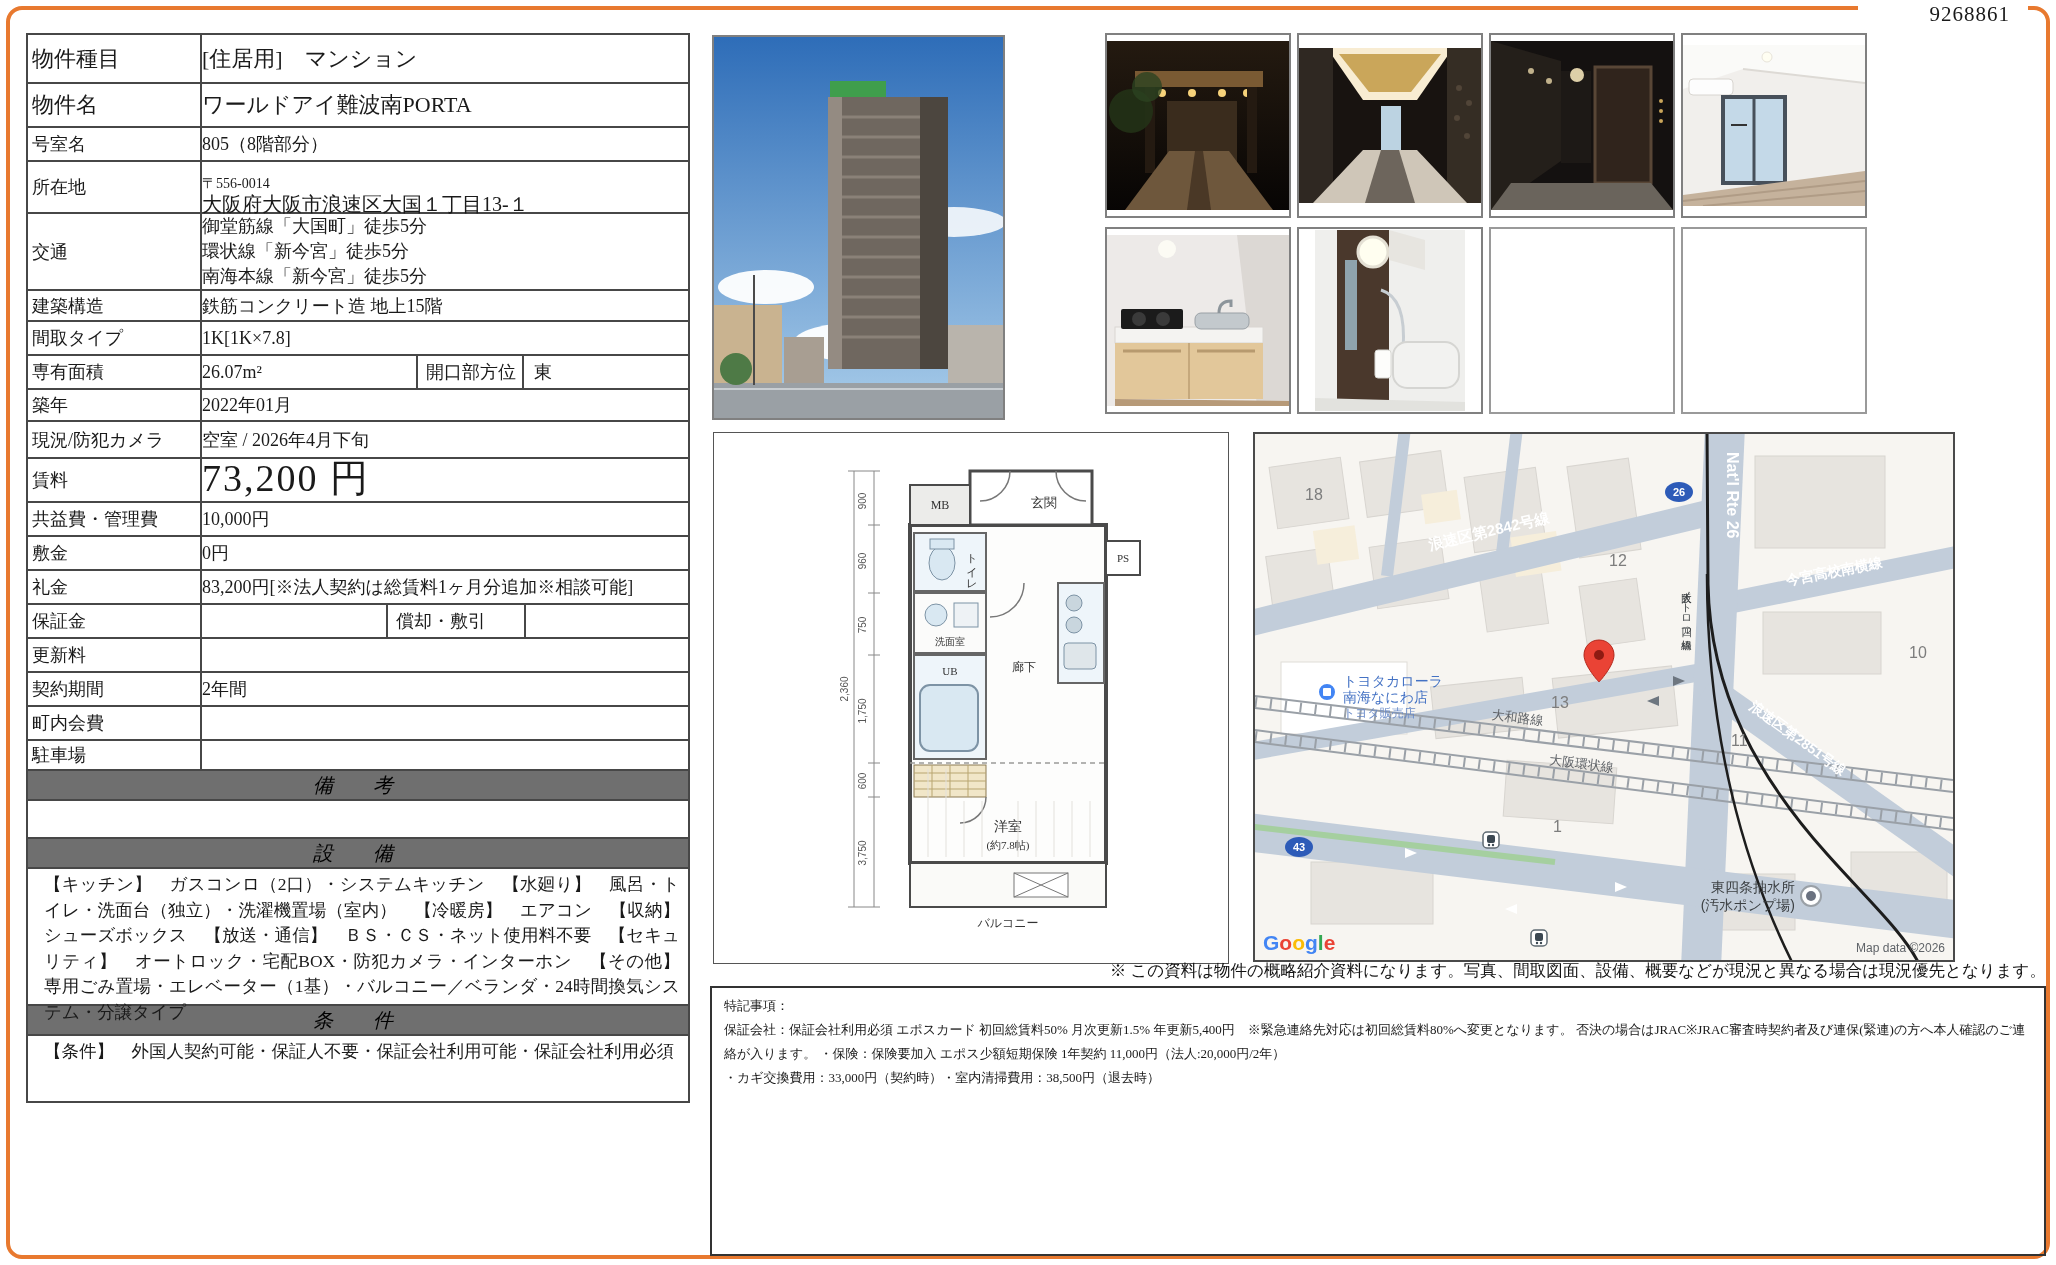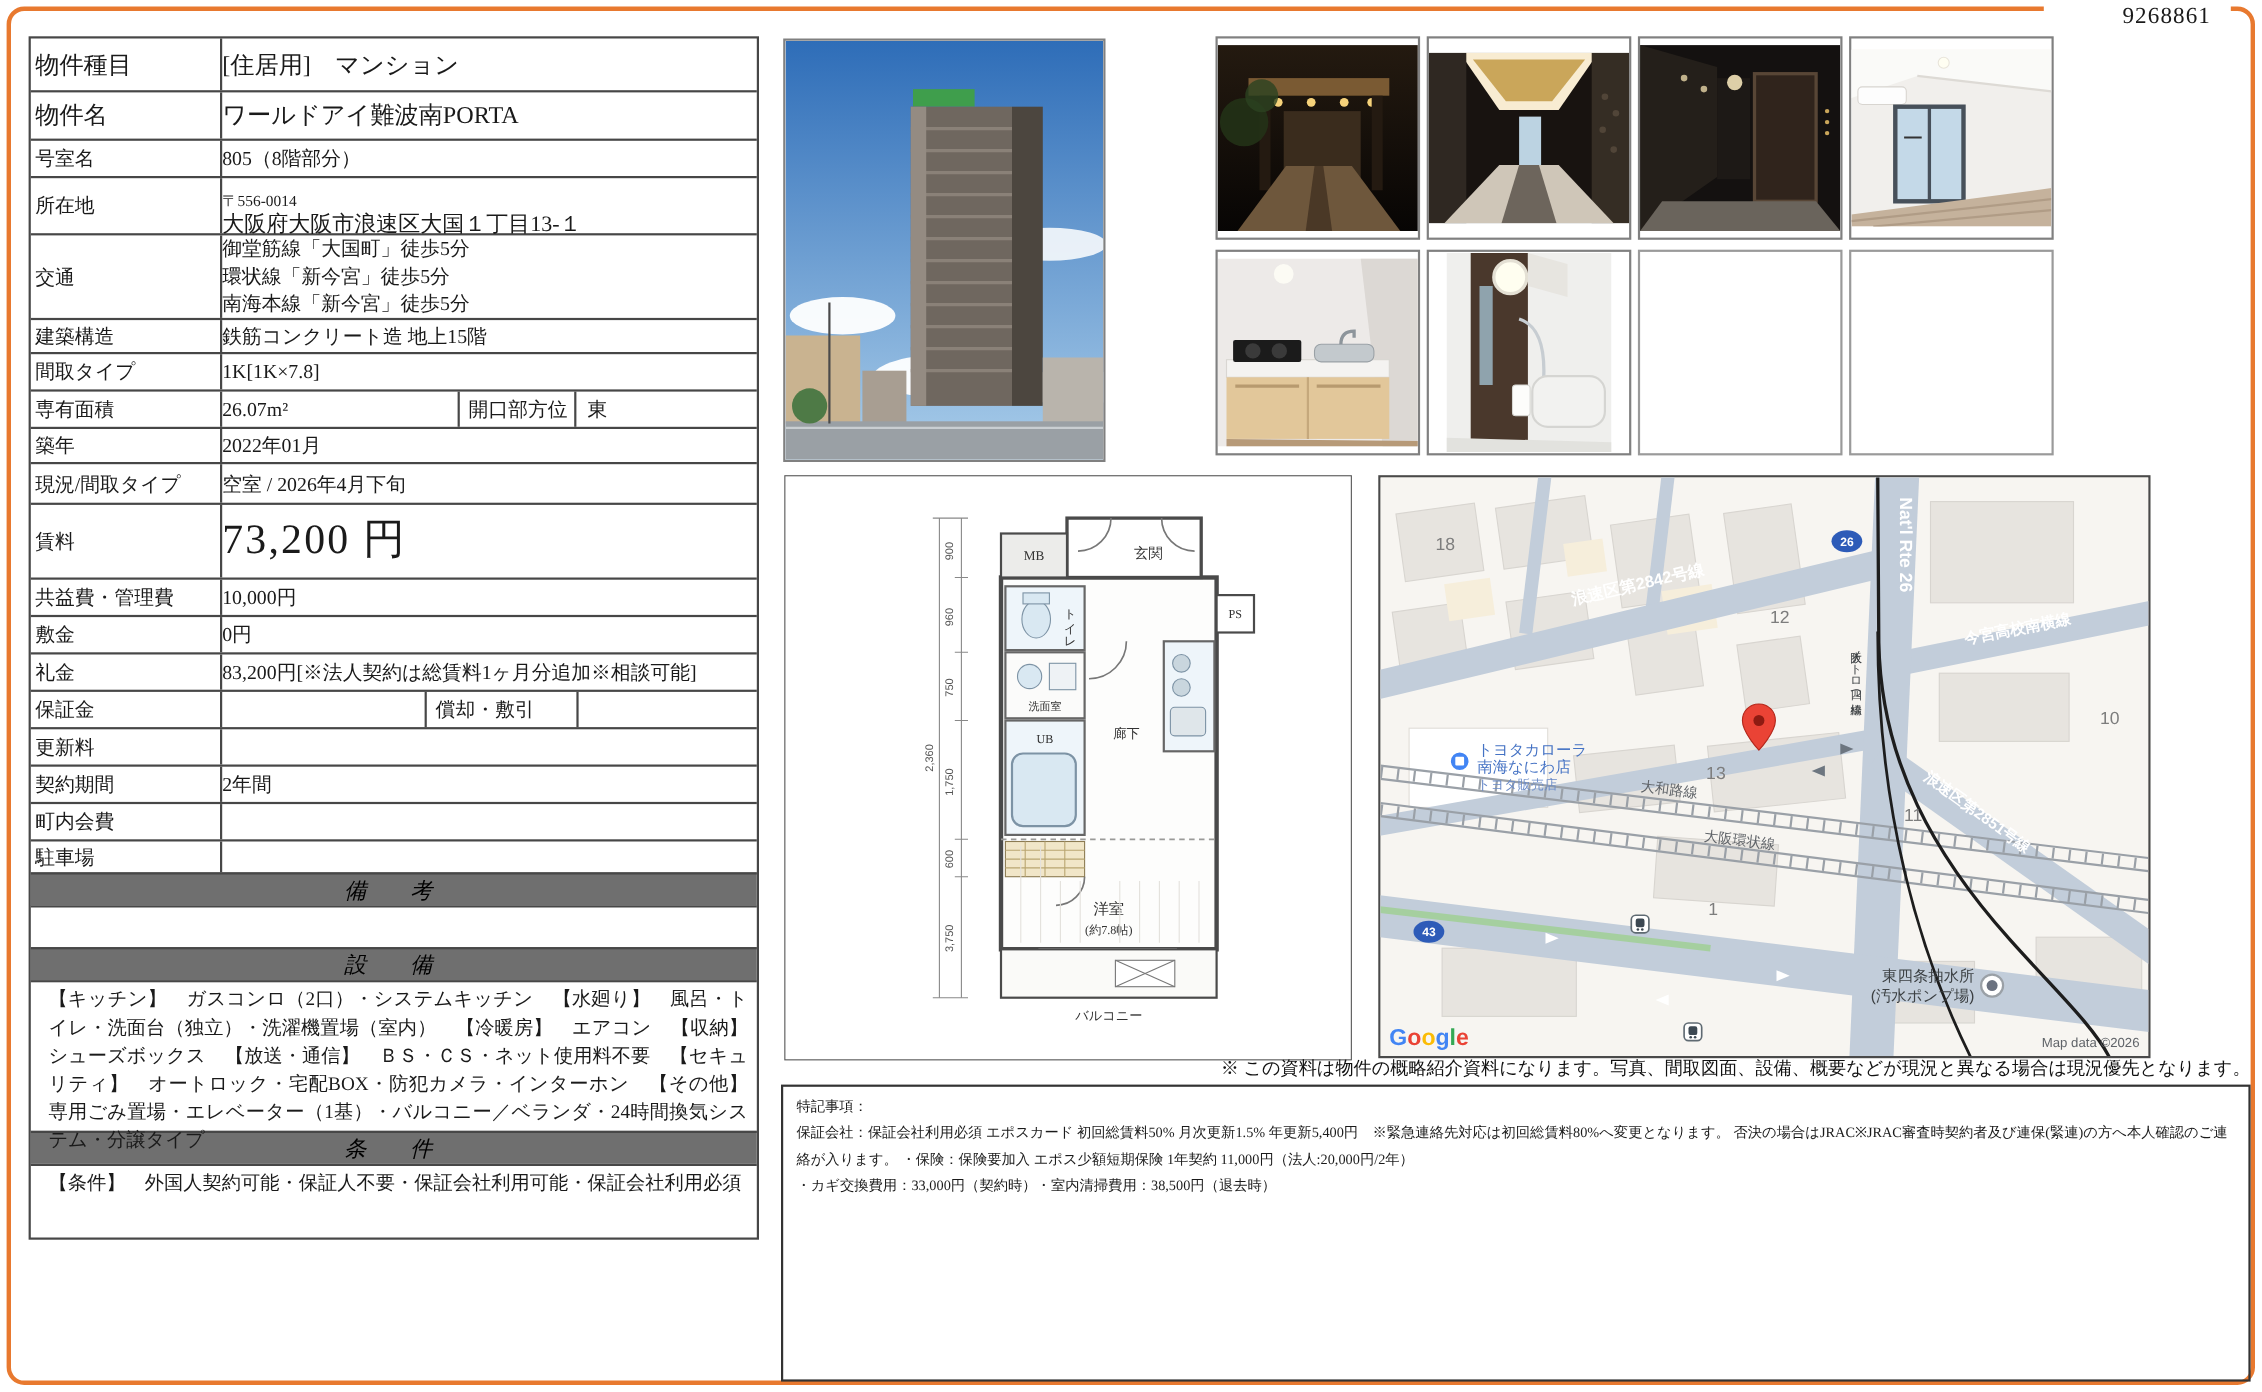--- a/index.html
+++ b/index.html
@@ -93,24 +93,24 @@
     <div class="tl">専有面積</div>
     <div class="tv" style="flex:0 0 214px;width:214px">26.07m²</div>
     <div class="cell2l">開口部方位</div>
     <div class="cell2v" style="flex:1">東</div>
   </div>
   <div class="trow" style="height:32px">
     <div class="tl">築年</div>
     <div class="tv">2022年01月</div>
   </div>
   <div class="trow" style="height:37px">
-    <div class="tl">現況/間取タイプ</div>
+    <div class="tl">現況/防犯カメラ</div>
     <div class="tv">空室 / 2026年4月下旬</div>
   </div>
-  <div class="trow rent" style="height:68px">
+  <div class="trow rent" style="height:44px">
     <div class="tl">賃料</div>
     <div class="tv">73,200 円</div>
   </div>
   <div class="trow" style="height:34px">
     <div class="tl">共益費・管理費</div>
     <div class="tv">10,000円</div>
   </div>
   <div class="trow" style="height:34px">
     <div class="tl">敷金</div>
     <div class="tv">0円</div>

